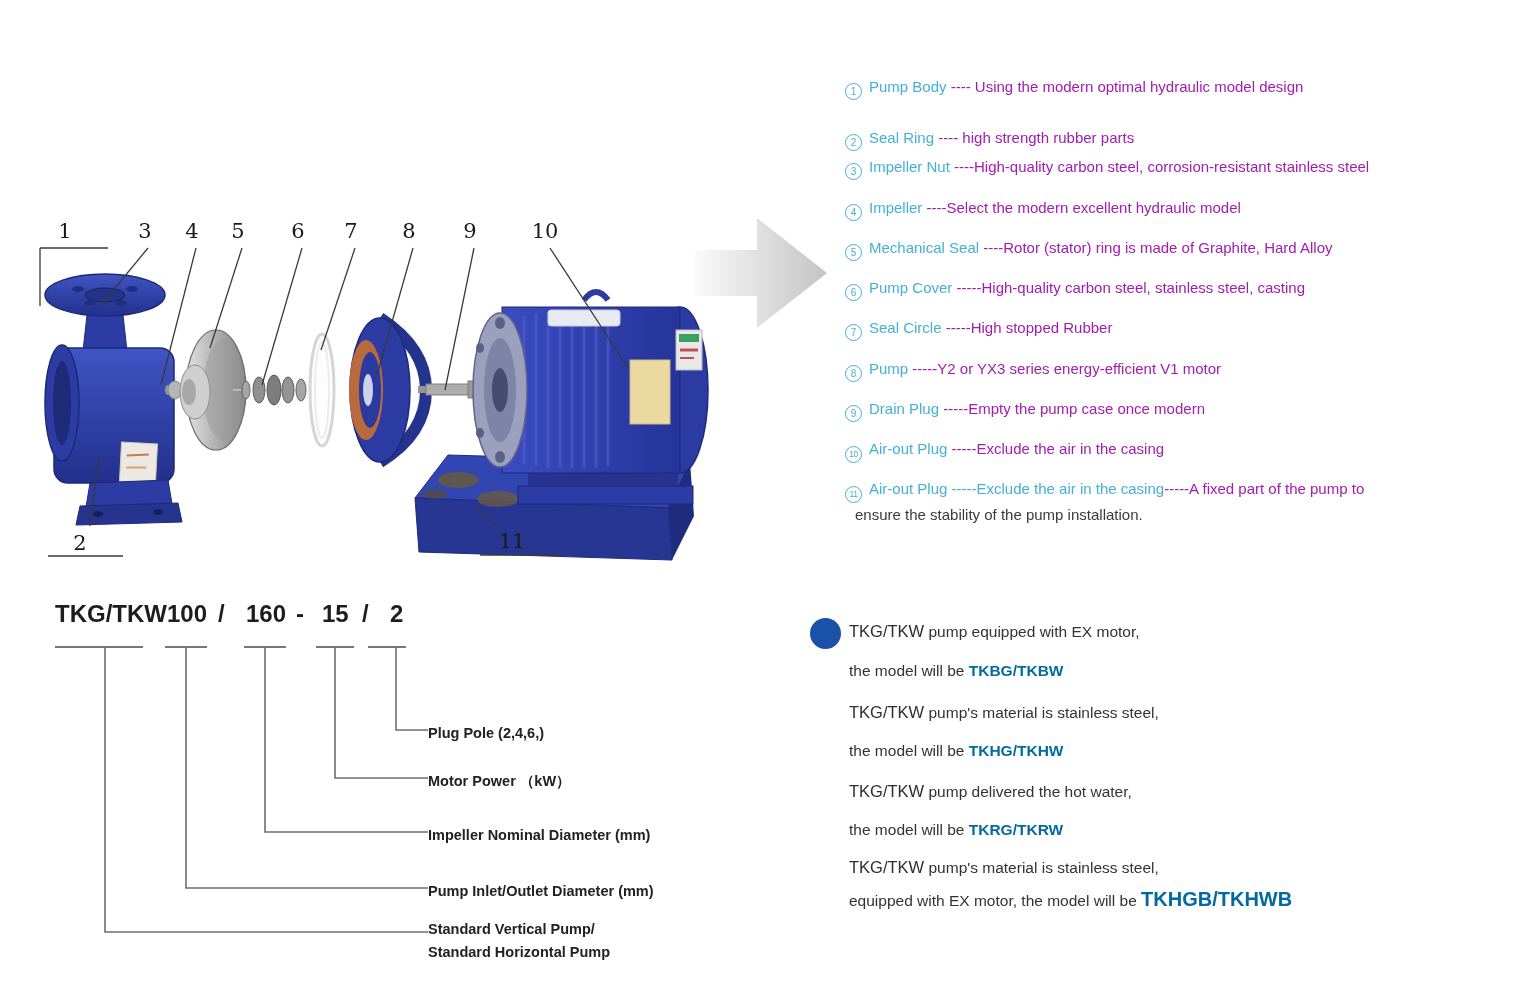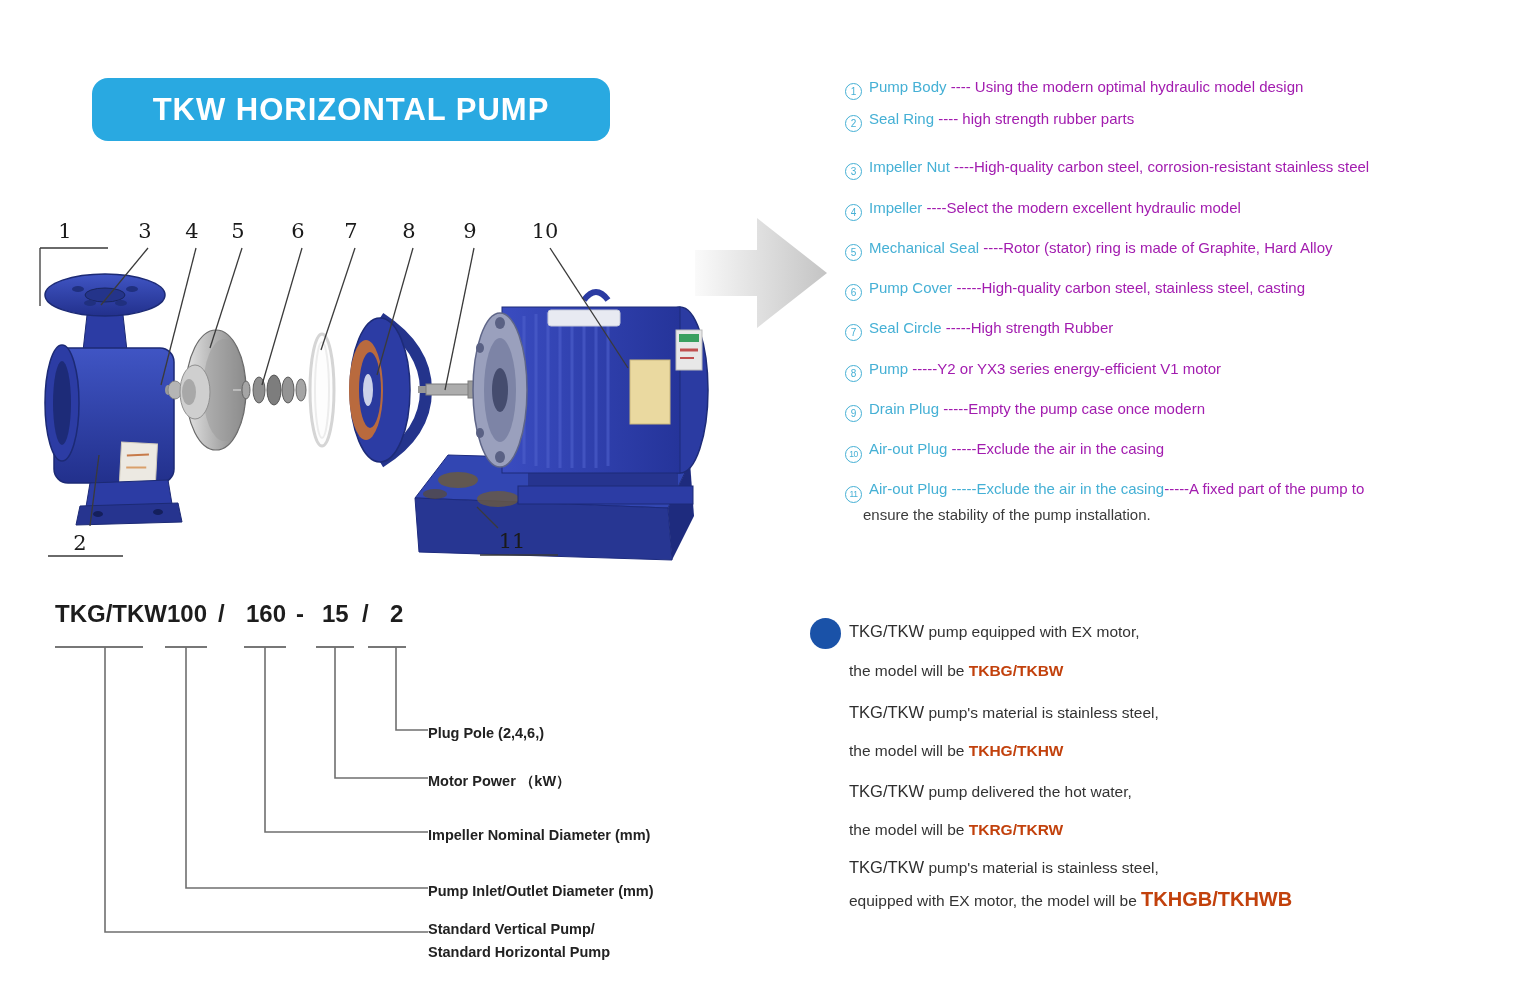--- a/index.html
+++ b/index.html
@@ -27,52 +27,49 @@
   }
   .cnum {
     display:inline-block; width:17px; height:17px;
     border:1px solid #45b0d5; border-radius:50%;
     color:#45b0d5; font-size:10px; line-height:15px; text-align:center;
     margin-right:7px; vertical-align:-3px; background:#fff;
   }
   .cnum.two { font-size:8.5px; letter-spacing:-0.5px; }
   .plabel { color:#45b0d5; }
   .pdesc  { color:#a21caf; }
-  .pdesc2 { display:block; margin-left:18px; color:#3b3b3b; margin-top:3px; }
+  .pdesc2 { display:block; margin-left:10px; color:#3b3b3b; margin-top:3px; }
 
   
   .notes { position:absolute; left:849px; top:616px; width:600px; }
   .bullet {
     position:absolute; left:-39px; top:2px; width:31px; height:31px;
     border-radius:50%; background:#1a52a8;
   }
   .note-line { position:absolute; left:0; white-space:nowrap; font-size:15.5px; color:#333; }
   .tk { font-size:16.5px; color:#2e2e2e; }
-  .model { font-weight:bold; color:#c2410c; }
+  .model { font-weight:bold; color:#0369a1; }
   .model.big { font-size:20px; }
 
   
   .mseg {
     position:absolute; top:600px; font-weight:bold; font-size:24px; color:#1d1d1d;
     white-space:nowrap;
   }
   .mlabel {
     position:absolute; left:428px; font-weight:bold; font-size:14.5px; color:#222;
     white-space:nowrap; line-height:23px;
   }
   svg text { font-family:"DejaVu Serif", serif; }
 </style>
 </head>
 <body>
 
 <div class="page">
 
-  <div class="banner">
-    <span class="banner-text">TKW HORIZONTAL PUMP</span>
-  </div>
 
   <svg style="position:absolute;left:28px;top:198px;" width="715" height="378" viewBox="0 0 715 378">
     <defs>
       <linearGradient id="blueV" x1="0" y1="0" x2="0" y2="1">
         <stop offset="0" stop-color="#4055c4"></stop>
           <stop offset="1" stop-color="#22308c"></stop>
       </linearGradient>
       <linearGradient id="blueH" x1="0" y1="0" x2="1" y2="0">
         <stop offset="0" stop-color="#3a4cc0"></stop>
           <stop offset="1" stop-color="#25349a"></stop>
@@ -215,37 +212,37 @@
           <stop offset="1" stop-color="#c4c4c4"></stop>
       </linearGradient>
     </defs>
     <polygon points="0,42 62,42 62,10 132,65 62,120 62,88 0,88" fill="url(#gGrad)"></polygon>
   </svg>
 
   <div class="parts">
     <div class="part-item" style="top:78px">
       <span class="cnum">1</span><span class="plabel">Pump Body</span><span class="pdesc"> ---- Using the modern optimal hydraulic model design</span>
     </div>
-    <div class="part-item" style="top:110px">
+    <div class="part-item" style="top:129px">
       <span class="cnum">2</span><span class="plabel">Seal Ring</span><span class="pdesc"> ---- high strength rubber parts</span>
     </div>
     <div class="part-item" style="top:158px">
       <span class="cnum">3</span><span class="plabel">Impeller Nut</span><span class="pdesc"> ----High-quality carbon steel, corrosion-resistant stainless steel</span>
     </div>
     <div class="part-item" style="top:199px">
       <span class="cnum">4</span><span class="plabel">Impeller</span><span class="pdesc"> ----Select the modern excellent hydraulic model</span>
     </div>
     <div class="part-item" style="top:239px">
       <span class="cnum">5</span><span class="plabel">Mechanical Seal</span><span class="pdesc"> ----Rotor (stator) ring is made of Graphite, Hard Alloy</span>
     </div>
     <div class="part-item" style="top:279px">
       <span class="cnum">6</span><span class="plabel">Pump Cover</span><span class="pdesc"> -----High-quality carbon steel, stainless steel, casting</span>
     </div>
     <div class="part-item" style="top:319px">
-      <span class="cnum">7</span><span class="plabel">Seal Circle</span><span class="pdesc"> -----High strength Rubber</span>
+      <span class="cnum">7</span><span class="plabel">Seal Circle</span><span class="pdesc"> -----High stopped Rubber</span>
     </div>
     <div class="part-item" style="top:360px">
       <span class="cnum">8</span><span class="plabel">Pump</span><span class="pdesc"> -----Y2 or YX3 series energy-efficient V1 motor</span>
     </div>
     <div class="part-item" style="top:400px">
       <span class="cnum">9</span><span class="plabel">Drain Plug</span><span class="pdesc"> -----Empty the pump case once modern</span>
     </div>
     <div class="part-item" style="top:440px">
       <span class="cnum two">10</span><span class="plabel">Air-out Plug</span><span class="pdesc"> -----Exclude the air in the casing</span>
     </div>

